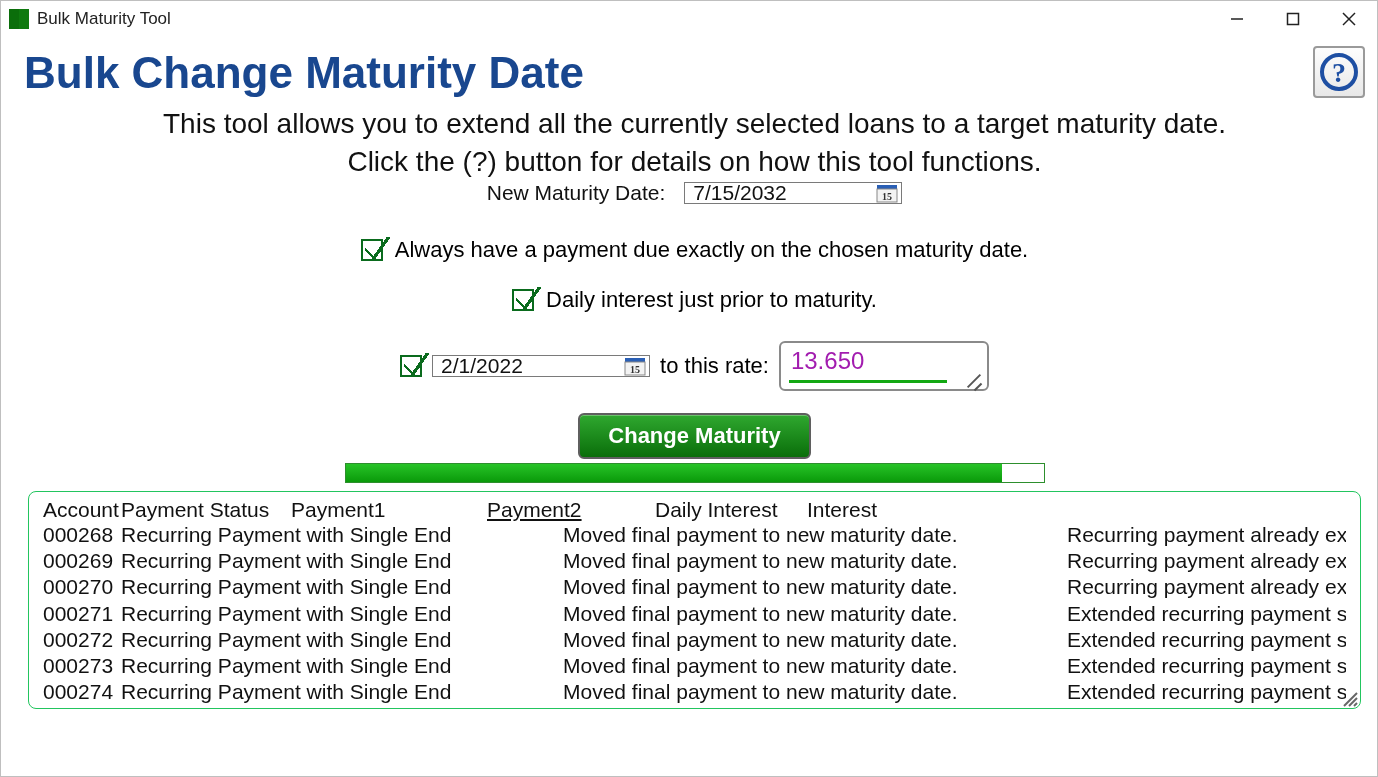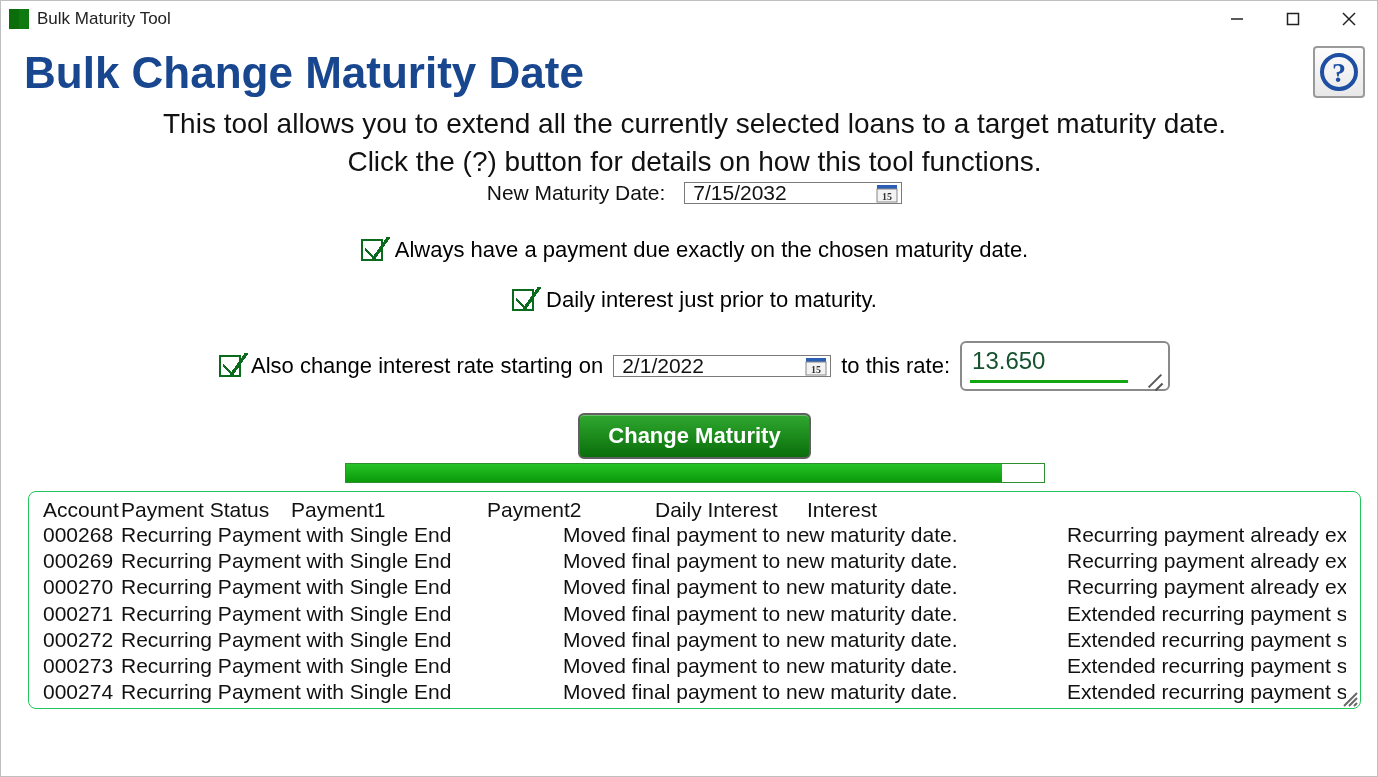--- a/index.html
+++ b/index.html
@@ -149,21 +149,21 @@
     width:210px;
     height:50px;
     border:2px solid #8a8a8a;
     border-radius:6px;
     position:relative;
     display:flex;
     align-items:flex-start;
     padding:4px 10px;
   }
   .rate-box .rate-val{
-    font-size:24px; color:#14532d;
+    font-size:24px; color:#a21caf;
   }
   .rate-box .underline{
     position:absolute;
     left:8px; right:40px; bottom:6px;
     height:3px; background:#13a813;
   }
   .rate-box .resize{
     position:absolute; right:4px; bottom:3px;
     width:20px; height:16px;
   }
@@ -216,21 +216,21 @@
     color:#111;
   }
   .results-header{
     display:flex;
     white-space:nowrap;
   }
   .col{ display:inline-block; }
   .c-acct{ width:78px; }
   .c-pstat{ width:170px; }
   .c-p1{ width:196px; }
-  .c-p2{ width:168px; }
+  .c-p2{ width:168px;text-decoration:underline; }
   .c-di{ width:152px; }
   .c-int{ width:100px; }
 
   .results-rows{
     line-height:1.25;
   }
   .rrow{
     display:flex;
     white-space:nowrap;
   }
@@ -312,21 +312,20 @@
     <span>Always have a payment due exactly on the chosen maturity date.</span>
   </div>
 
   <div class="check-row" style="margin-top:24px;">
     <span class="checkbox tick"></span>
     <span>Daily interest just prior to maturity.</span>
   </div>
 
   <div class="rate-row">
     <span class="checkbox tick"></span>
-    <span>Also change interest rate starting on</span>
     <div class="date-field">
       <span class="date-text">2/1/2022</span>
       <span class="cal-icon">
         <svg width="24" height="24">
             <rect x="2" y="4" width="20" height="4" fill="#2a5fb5"></rect>
             <rect x="2" y="8" width="20" height="13" fill="#f3f3f3" stroke="#888"></rect>
             <text x="12" y="19" text-anchor="middle" font-size="10" fill="#333" font-family="Segoe UI" font-weight="700">15</text>
           </svg>
       </span>
     </div>

